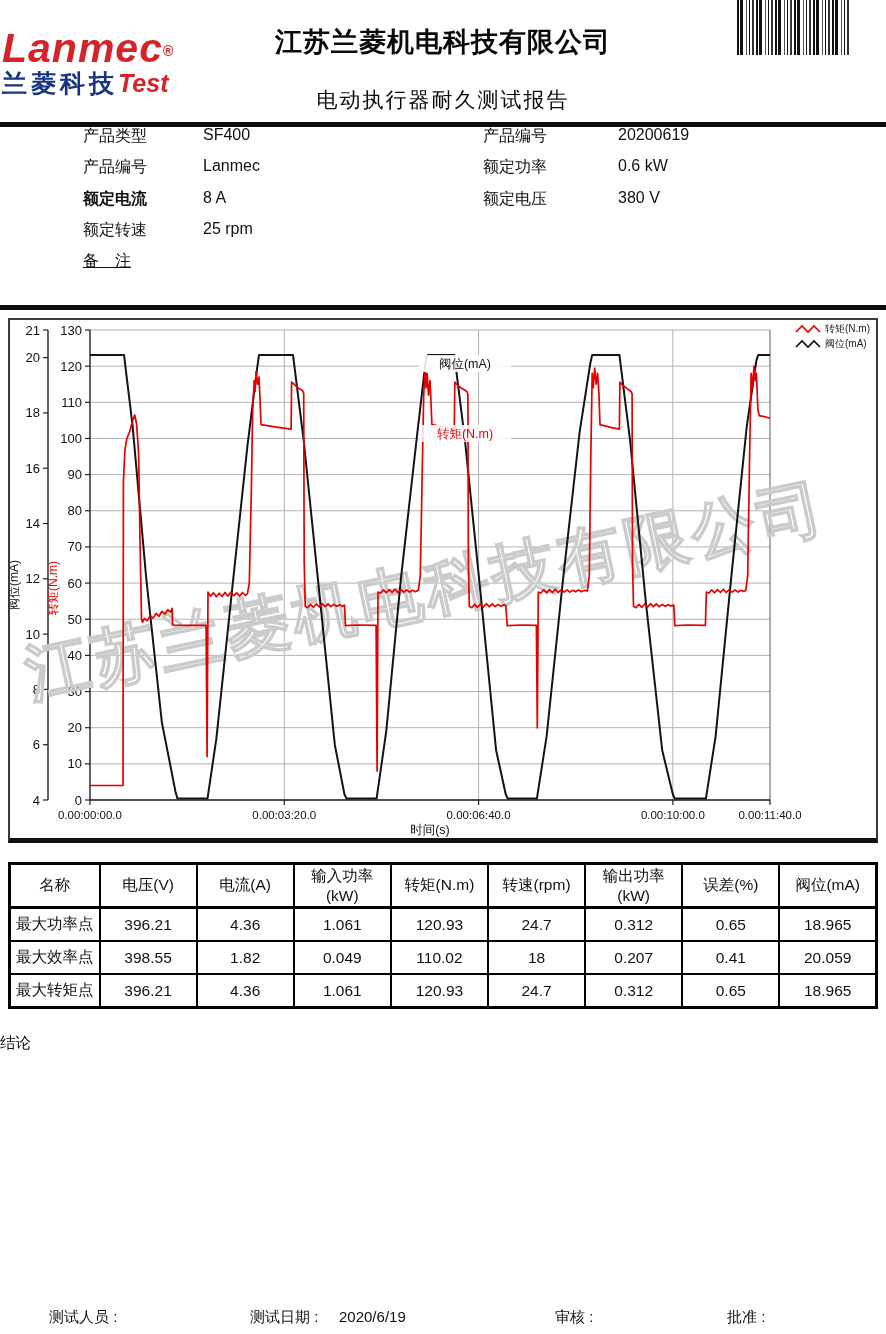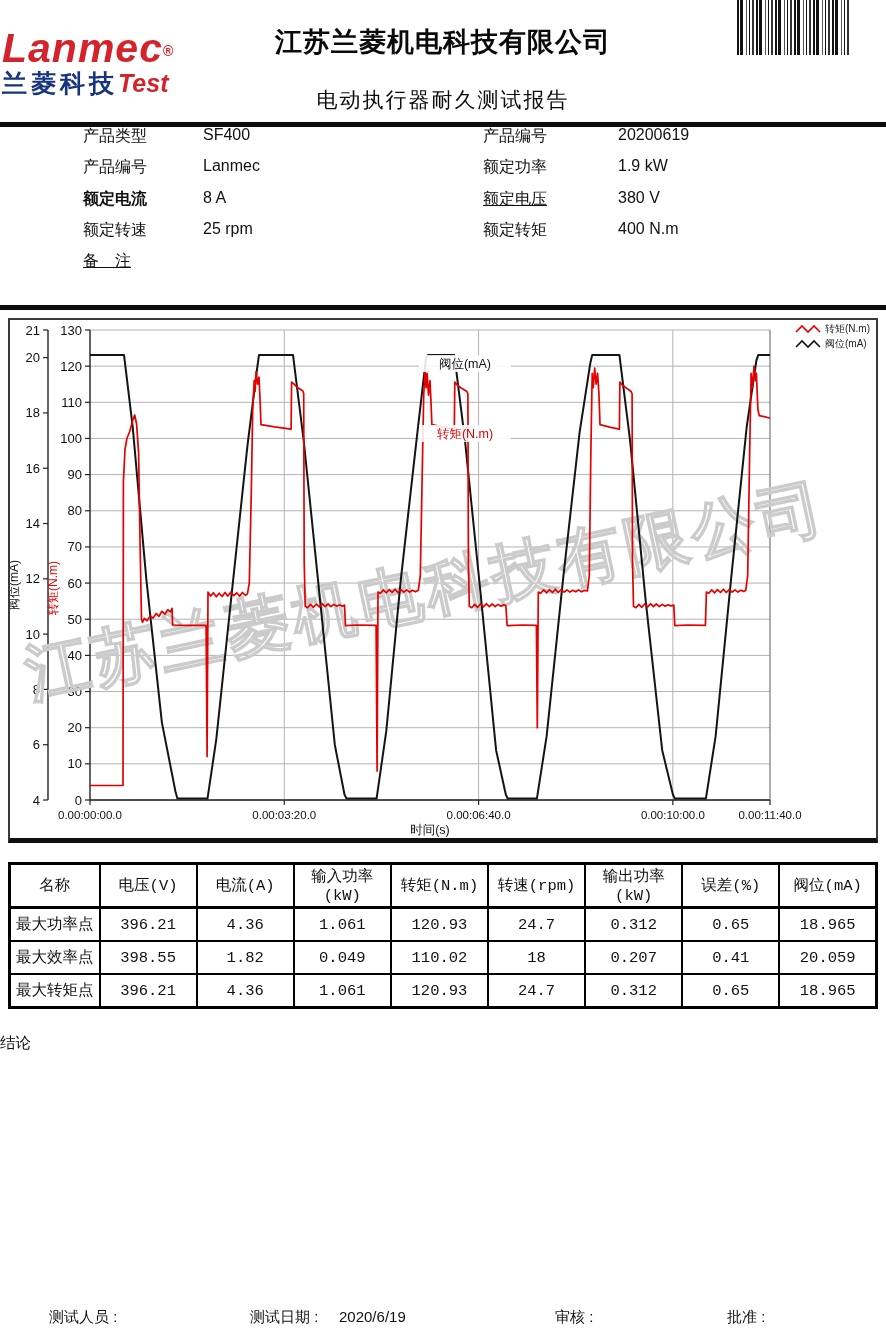--- a/index.html
+++ b/index.html
@@ -29,21 +29,21 @@
   .info-row{height:31.3px;display:flex;font-size:16px;margin-left:28px;}
   .ilabel{display:inline-block;flex:none;}
   
   .chart-box{left:8px;top:318px;width:870px;height:525px;box-sizing:border-box;
     border:2px solid #3a3a3a;border-bottom:5px solid #101010;background:#fff;}
   .legend{position:absolute;right:6px;top:2px;display:flex;flex-direction:column;gap:1px;}
   .legend-item{display:flex;align-items:center;gap:4px;font-size:10px;color:#222;}
   .legend-item svg{display:block;}
   
   .rtable{left:8px;top:862px;width:870px;}
-  table{border-collapse:collapse;width:870px;table-layout:fixed;font-family:Liberation Mono, monospace;}
+  table{border-collapse:collapse;width:870px;table-layout:fixed;}
   table,tr,th,td{border:2px solid #000;}
   table{border-width:3px;}
   th{height:36px;font-weight:normal;font-size:15.5px;border-bottom-width:3px;}
   td{height:29px;font-size:15.5px;text-align:center;}
   col.c0{width:90px;}
   
   .conclusion{left:0;top:1033px;font-size:15.5px;}
   .footer-item{top:1308px;font-size:15px;margin-left:32px;}
 </style>
 </head>
@@ -81,29 +81,25 @@
       <span></span>
     </div>
   </div>
 <div class="abs info-col info-right">
     <div class="info-row">
       <span class="ilabel" style="width: 135px;">产品编号</span>
       <span>20200619</span>
     </div>
     <div class="info-row">
       <span class="ilabel" style="width: 135px;">额定功率</span>
-      <span>1.9 kW</span>
-    </div>
-    <div class="info-row">
-      <span class="ilabel" style="width: 135px; text-decoration: underline;">额定电压</span>
+      <span>0.6 kW</span>
+    </div>
+    <div class="info-row">
+      <span class="ilabel" style="width: 135px;">额定电压</span>
       <span>380 V</span>
-    </div>
-    <div class="info-row">
-      <span class="ilabel" style="width: 135px;">额定转矩</span>
-      <span>400 N.m</span>
     </div>
   </div>
 
 <div class="abs chart-box">
   <svg width="866" height="518" viewBox="0 0 866 518">
       <line x1="80" y1="480" x2="760" y2="480" stroke="#b3b3b3" stroke-width="1"></line>
       <line x1="80" y1="443.84615384615387" x2="760" y2="443.84615384615387" stroke="#b3b3b3" stroke-width="1"></line>
       <line x1="80" y1="407.6923076923077" x2="760" y2="407.6923076923077" stroke="#b3b3b3" stroke-width="1"></line>
       <line x1="80" y1="371.53846153846155" x2="760" y2="371.53846153846155" stroke="#b3b3b3" stroke-width="1"></line>
       <line x1="80" y1="335.38461538461536" x2="760" y2="335.38461538461536" stroke="#b3b3b3" stroke-width="1"></line>

